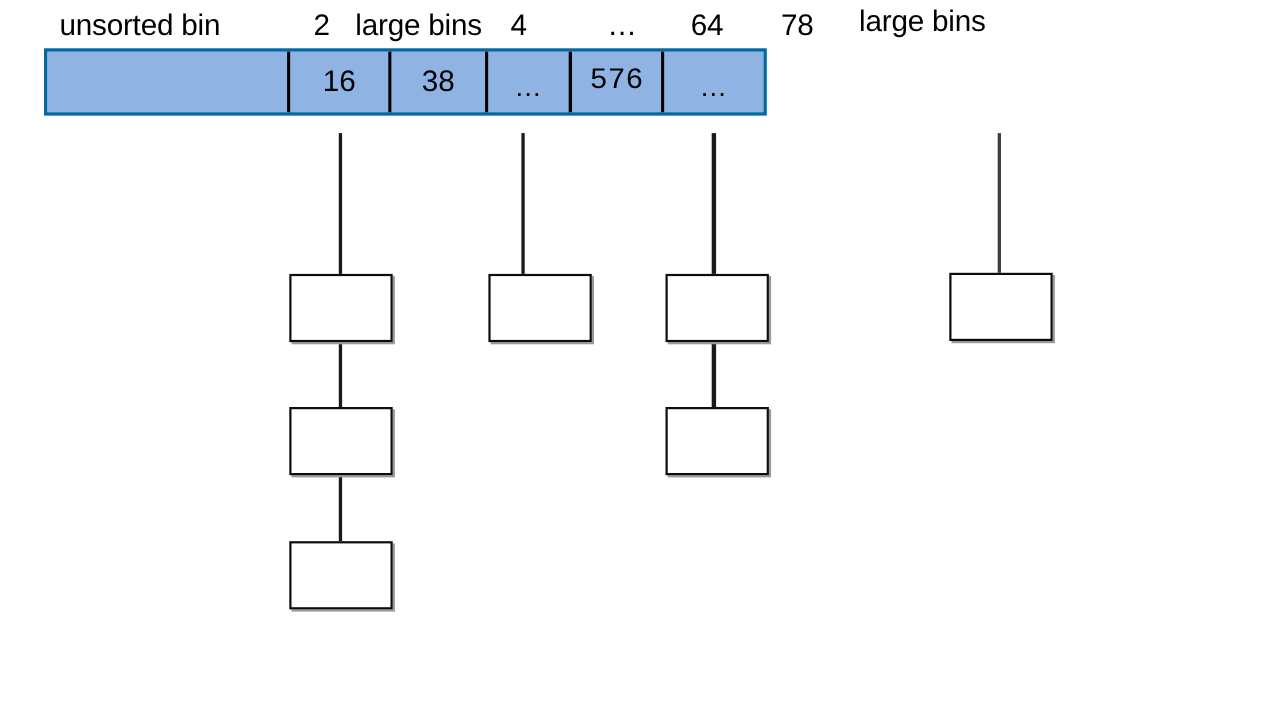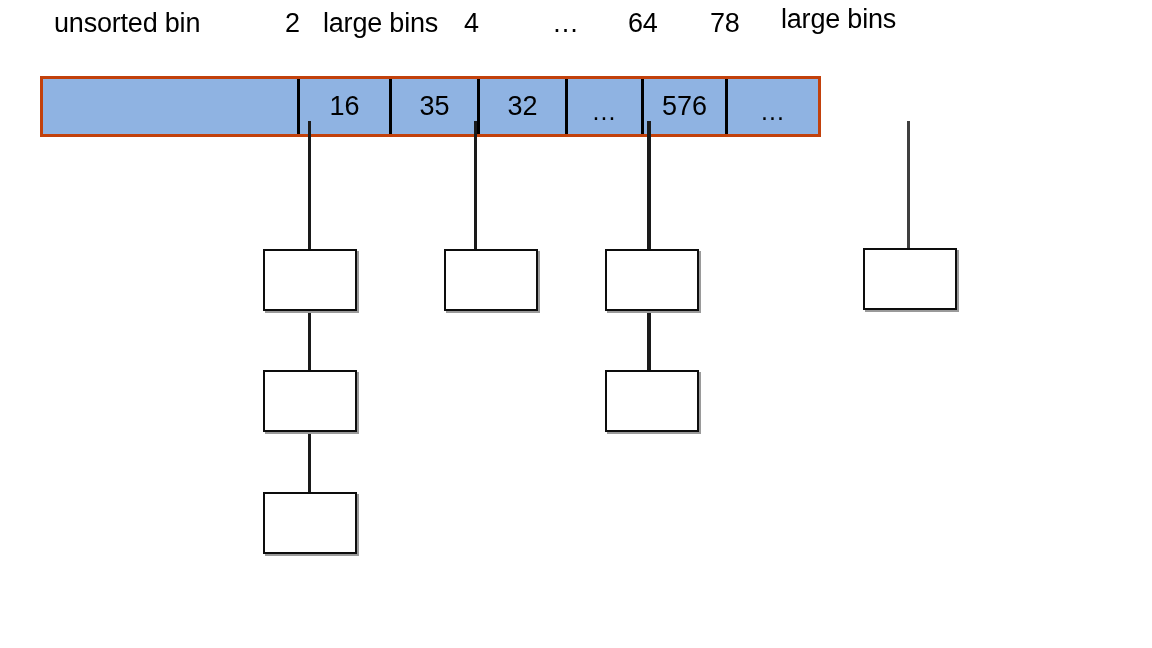--- a/index.html
+++ b/index.html
@@ -32,27 +32,26 @@
     line-height: 30px;
     color: #000000;
     white-space: nowrap;
     letter-spacing: -0.2px;
   }
 
   
   #bin-table {
     position: absolute;
     left: 4px;
-    top: 76px;
+    top: 44px;
     height: 61px;
     display: flex;
-    border: 3px solid #c2410c;
+    border: 3px solid #0369a1;
     box-sizing: border-box;
     background: #8FB3E2;
-    padding-left: 36px;
   }
   .bin-cell {
     background: #8FB3E2;
     box-sizing: border-box;
     display: flex;
     align-items: center;
     justify-content: center;
     font-size: 27px;
     line-height: 27px;
     color: #000000;
@@ -67,21 +66,21 @@
     transform: translateY(5px);
   }
 
   
   .w-unsorted { width: 221px; }
   .w-16  { width: 92px; }
   .w-24  { width: 88px; }
   .w-32  { width: 88px; }
   .w-e1  { width: 76px; }
   .w-512 { width: 86px; }
-  .w-576 { width: 84px; }
+  .w-576 { width: 84px; font-family: Liberation Mono, monospace; }
   .w-640 { width: 86px; }
   .w-e2  { width: 90px; }
 
   
   .conn {
     position: absolute;
     background: #3f3f3f;
   }
   .conn.thick { background: #1a1a1a; }
 
@@ -113,24 +112,21 @@
     </div>
 
   <div id="bin-table">
       <div class="bin-cell w-unsorted">
         <span class="cell-text"></span>
       </div>
       <div class="bin-cell w-16">
         <span class="cell-text">16</span>
       </div>
       <div class="bin-cell w-24">
-        <span class="cell-text">35</span>
-      </div>
-      <div class="bin-cell w-32">
-        <span class="cell-text">32</span>
+        <span class="cell-text">38</span>
       </div>
       <div class="bin-cell w-e1 ellipsis">
         <span class="cell-text">...</span>
       </div>
       <div class="bin-cell w-576">
         <span class="cell-text">576</span>
       </div>
       <div class="bin-cell w-e2 ellipsis">
         <span class="cell-text">...</span>
       </div>

